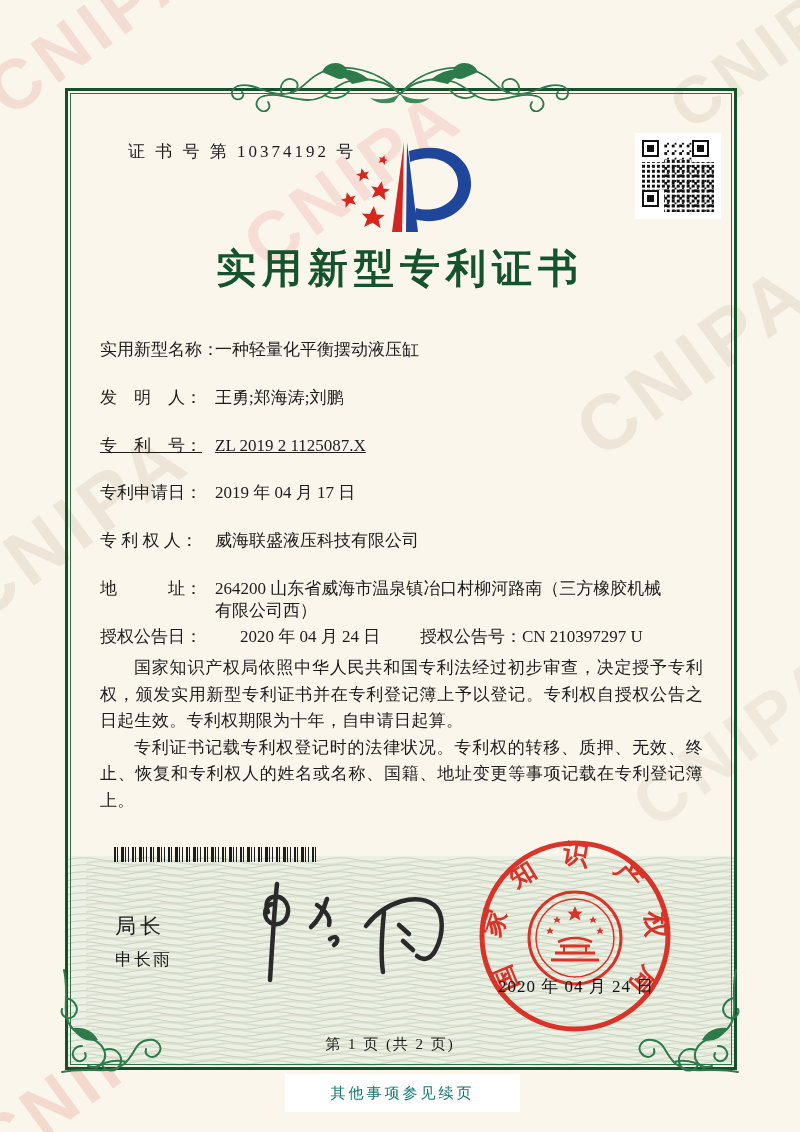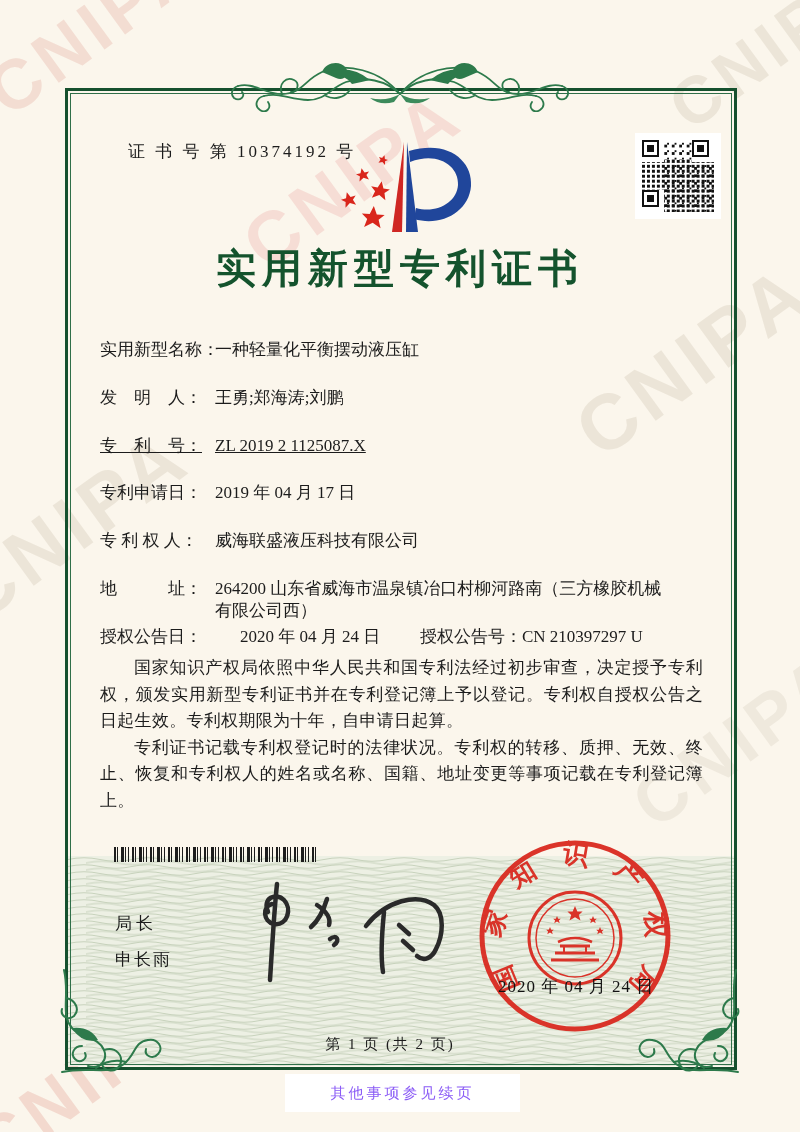--- a/index.html
+++ b/index.html
@@ -15,27 +15,27 @@
   .cert-no{left:100px;top:140px;font-size:17px;letter-spacing:3px;margin-left:28px;}
   .title{left:0;top:241px;width:800px;text-align:center;font-size:40px;font-weight:bold;letter-spacing:6px;color:#14532d;}
   .row{position:absolute;display:flex;font-size:17px;line-height:22px;z-index:3;color:#1c1c1c;}
   .row .lb{flex:none;width:115px;white-space:pre;}
   .row .val{white-space:pre-wrap;max-width:455px;}
   .pair{display:flex;gap:25px;}
   .paras{left:100px;top:655px;width:603px;font-size:17px;line-height:26.5px;text-align:justify;letter-spacing:0.3px;}
   .paras p{margin:0;text-indent:2em;}
   .barcode{position:absolute;left:114px;top:847px;width:204px;height:15px;z-index:3;
     background:repeating-linear-gradient(90deg,#1d1d1d 0 2px,transparent 2px 3px,#1d1d1d 3px 4px,transparent 4px 7px,#1d1d1d 7px 10px,transparent 10px 11px,#1d1d1d 11px 12px,transparent 12px 14px,#1d1d1d 14px 15px,transparent 15px 18px);}
-  .signer-title{left:115px;top:912px;font-size:17px;letter-spacing:4px;}
+  .signer-title{left:115px;top:912px;font-size:21px;letter-spacing:4px;}
   .signer-name{left:115px;top:948px;font-size:17px;letter-spacing:2px;}
   .seal{position:absolute;left:478px;top:839px;width:194px;height:194px;z-index:4;opacity:.93;}
   .seal-date{left:498px;top:975px;width:160px;font-size:17px;letter-spacing:1px;z-index:5;color:#111;}
   .page-info{left:0;top:1035px;width:780px;text-align:center;font-size:15px;letter-spacing:2px;}
   .note-box{position:absolute;left:285px;top:1074px;width:235px;height:38px;background:#ffffff;z-index:3;
-    display:flex;align-items:center;justify-content:center;font-size:15px;letter-spacing:3px;color:#8b5cf6;}
+    display:flex;align-items:center;justify-content:center;font-size:15px;letter-spacing:3px;color:#0f766e;}
   .qr-box{position:absolute;left:635px;top:133px;width:86px;height:86px;background:#fff;z-index:3;
     display:flex;align-items:center;justify-content:center;}
   .logo{position:absolute;left:330px;top:130px;width:150px;height:110px;z-index:3;}
   .sig{position:absolute;left:230px;top:878px;width:220px;height:110px;z-index:3;}
 </style>
 </head>
 <body>
 
 <div class="page">
 

